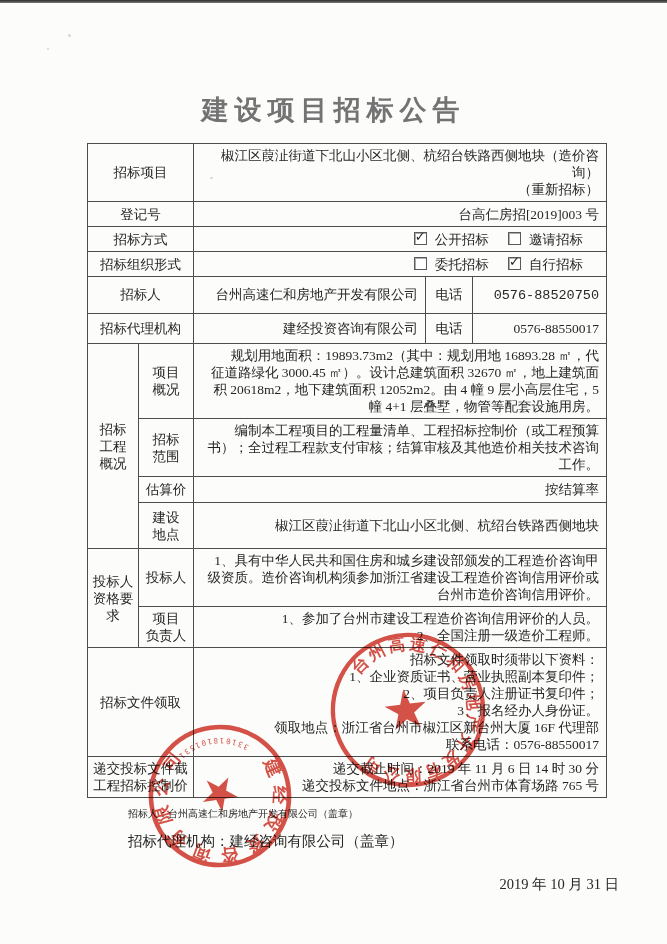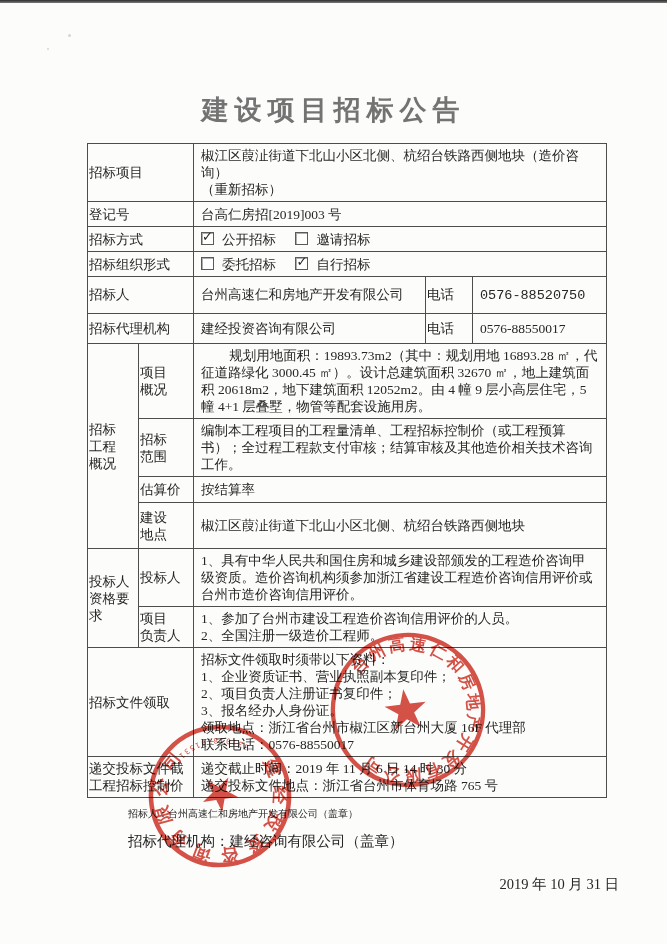--- a/index.html
+++ b/index.html
@@ -19,22 +19,22 @@
   .title {
     margin:92px 0 0; text-align:center;
     font-family:"Liberation Sans","DejaVu Sans",sans-serif;
     font-size:27px; font-weight:bold; letter-spacing:6px; color:#737373;
   }
 
   table.bid { border-collapse:collapse; table-layout:fixed; width:519px;
     margin:15px 0 0 87px; }
   table.bid td { border:1.5px solid #4d4d4d; font-size:13.5px; line-height:17px;
     vertical-align:middle; word-break:break-all; }
-  td.lbl { padding:2px 1px; }
-  td.val { text-align:left; padding:3px 7px; }
+  td.lbl { text-align:center; padding:2px 1px; }
+  td.val { text-align:right; padding:3px 7px; }
   .pre { white-space:pre-line; }
   .indent { text-indent:2.1em; }
   .sm { font-size:13px; }
 
   tr.h34 { height:34px; } tr.h25 { height:25px; } tr.h31 { height:37px;font-family:Liberation Mono, monospace; }
   tr.h30 { height:30px; } tr.h72 { height:72px; } tr.h52 { height:52px; }
   tr.h26 { height:26px; } tr.h46 { height:46px; } tr.h55 { height:55px; }
   tr.h37 { height:37px; } tr.h104 { height:104px; } tr.h40 { height:40px; }
 
   .cb { display:inline-block; position:relative; width:11px; height:11px;

